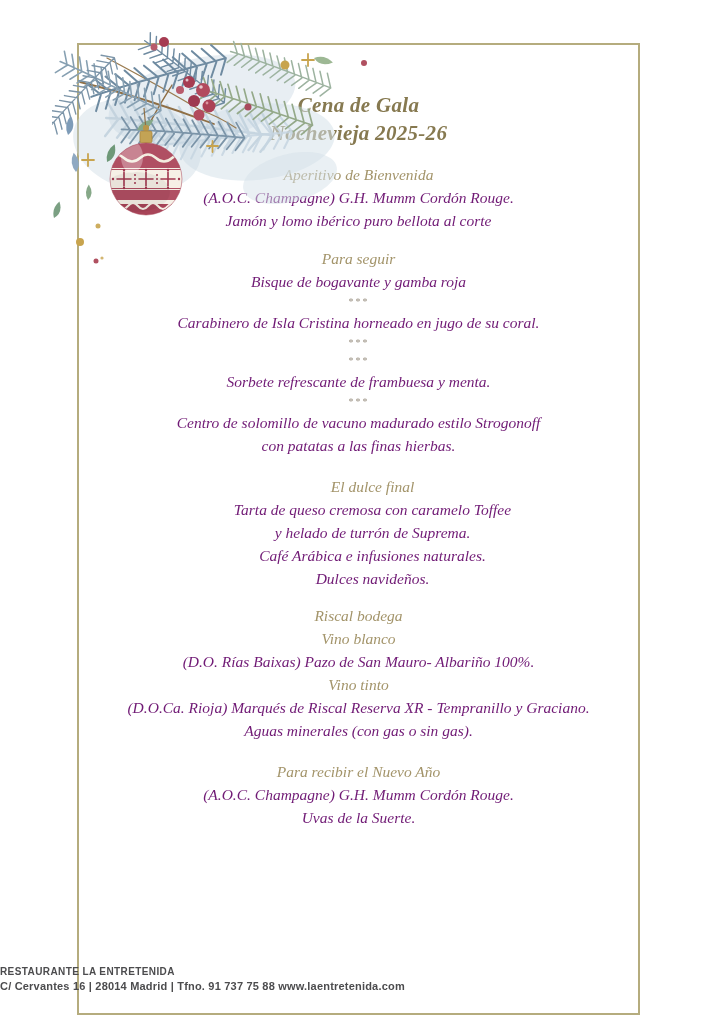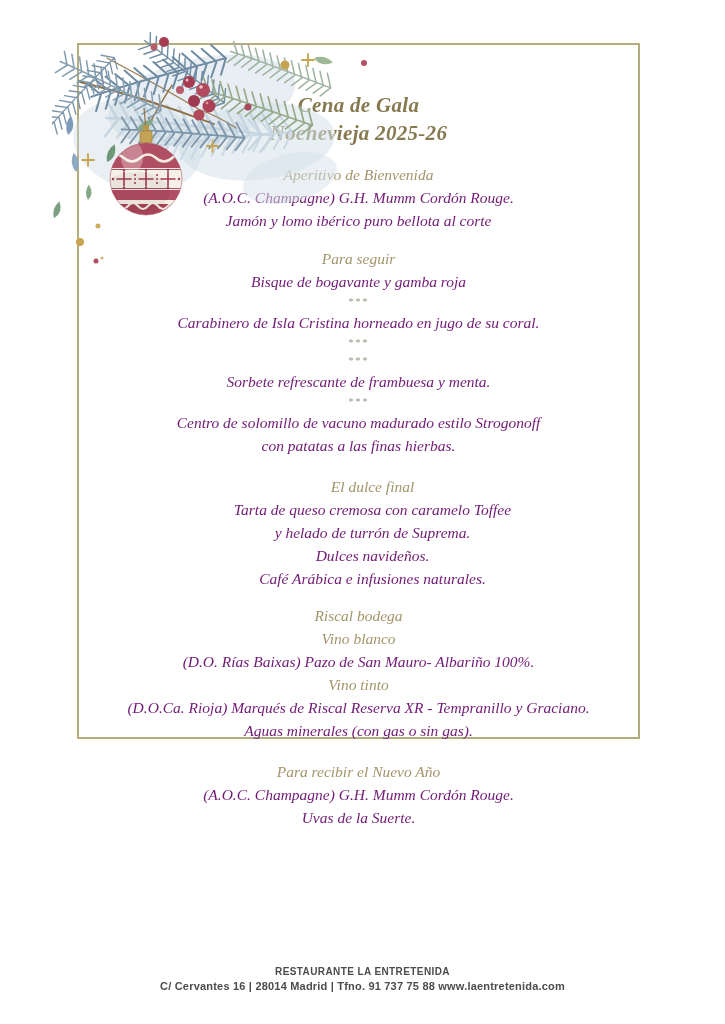--- a/index.html
+++ b/index.html
@@ -2,21 +2,21 @@
 <html><head>
 <meta charset="utf-8">
 <style>
   * { margin:0; padding:0; box-sizing:border-box; }
   html,body { width:725px; height:1024px; background:#ffffff; }
   body { font-family:"Liberation Serif", serif; position:relative; overflow:hidden; }
 
   .page { position:absolute; inset:0; background:#fff; }
 
   .card {
-    position:absolute; left:77px; top:43px; width:563px; height:696px;
+    position:absolute; left:77px; top:43px; width:563px; height:972px;
     border:2px solid #b5ac7e; background:#fff; z-index:1;
   }
   .content { width:100%; height:100%; text-align:center; padding-top:46px; font-style:italic; }
 
   .title { color:#867950; font-weight:bold; font-size:21px; line-height:28px; letter-spacing:0.3px; }
 
   .sec-a   { margin-top:16px; }
   .sec-b   { margin-top:15px; }
   .sec-c   { margin-top:18px;padding-left:28px; }
   .sec-d   { margin-top:14px; }
@@ -24,21 +24,21 @@
 
   .heading { color:#a3946a; font-size:15.5px; line-height:23px; }
   .line    { color:#701a75; font-size:15.5px; line-height:23px; }
   .sep     { color:#9a9183; font-size:10px; line-height:18px; letter-spacing:2px; }
 
   .price-block { margin-top:40px; }
   .price1 { color:#878059; font-size:16px; line-height:26px; text-decoration:underline; text-underline-offset:3px; }
   .price2 { color:#6b6b6b; font-size:16px; line-height:26px; text-decoration:underline; text-underline-offset:3px; }
 
   .footer {
-    position:absolute; left:0; top:966px; width:725px; text-align:center;
+    position:absolute; left:0; top:966px; width:725px; text-align:left;
     font-family:"Liberation Sans", sans-serif; color:#4c4c4e; z-index:1;
   }
   .footer-name { font-size:10px; font-weight:bold; letter-spacing:0.4px; }
   .footer-address { font-size:11px; font-weight:bold; margin-top:3px; letter-spacing:0.2px; }
 
   .decoration { position:absolute; left:52px; top:30px; width:340px; height:245px; z-index:3; pointer-events:none; }
 </style>
 </head>
 <body>
 
@@ -68,22 +68,22 @@
         <div class="line">Sorbete refrescante de frambuesa y menta.</div>
         <div class="sep">***</div>
         <div class="line">Centro de solomillo de vacuno madurado estilo Strogonoff</div>
         <div class="line">con patatas a las finas hierbas.</div>
       </div>
 
       <div class="sec-c">
         <div class="heading">El dulce final</div>
         <div class="line">Tarta de queso cremosa con caramelo Toffee</div>
         <div class="line">y helado de turrón de Suprema.</div>
+        <div class="line">Café Arábica e infusiones naturales.</div>
         <div class="line">Dulces navideños.</div>
-        <div class="line">Café Arábica e infusiones naturales.</div>
       </div>
 
       <div class="sec-d">
         <div class="heading">Riscal bodega</div>
         <div class="heading">Vino blanco</div>
         <div class="line">(D.O. Rías Baixas) Pazo de San Mauro- Albariño 100%.</div>
         <div class="heading">Vino tinto</div>
         <div class="line">(D.O.Ca. Rioja) Marqués de Riscal Reserva XR - Tempranillo y Graciano.</div>
         <div class="line">Aguas minerales (con gas o sin gas).</div>
       </div>

